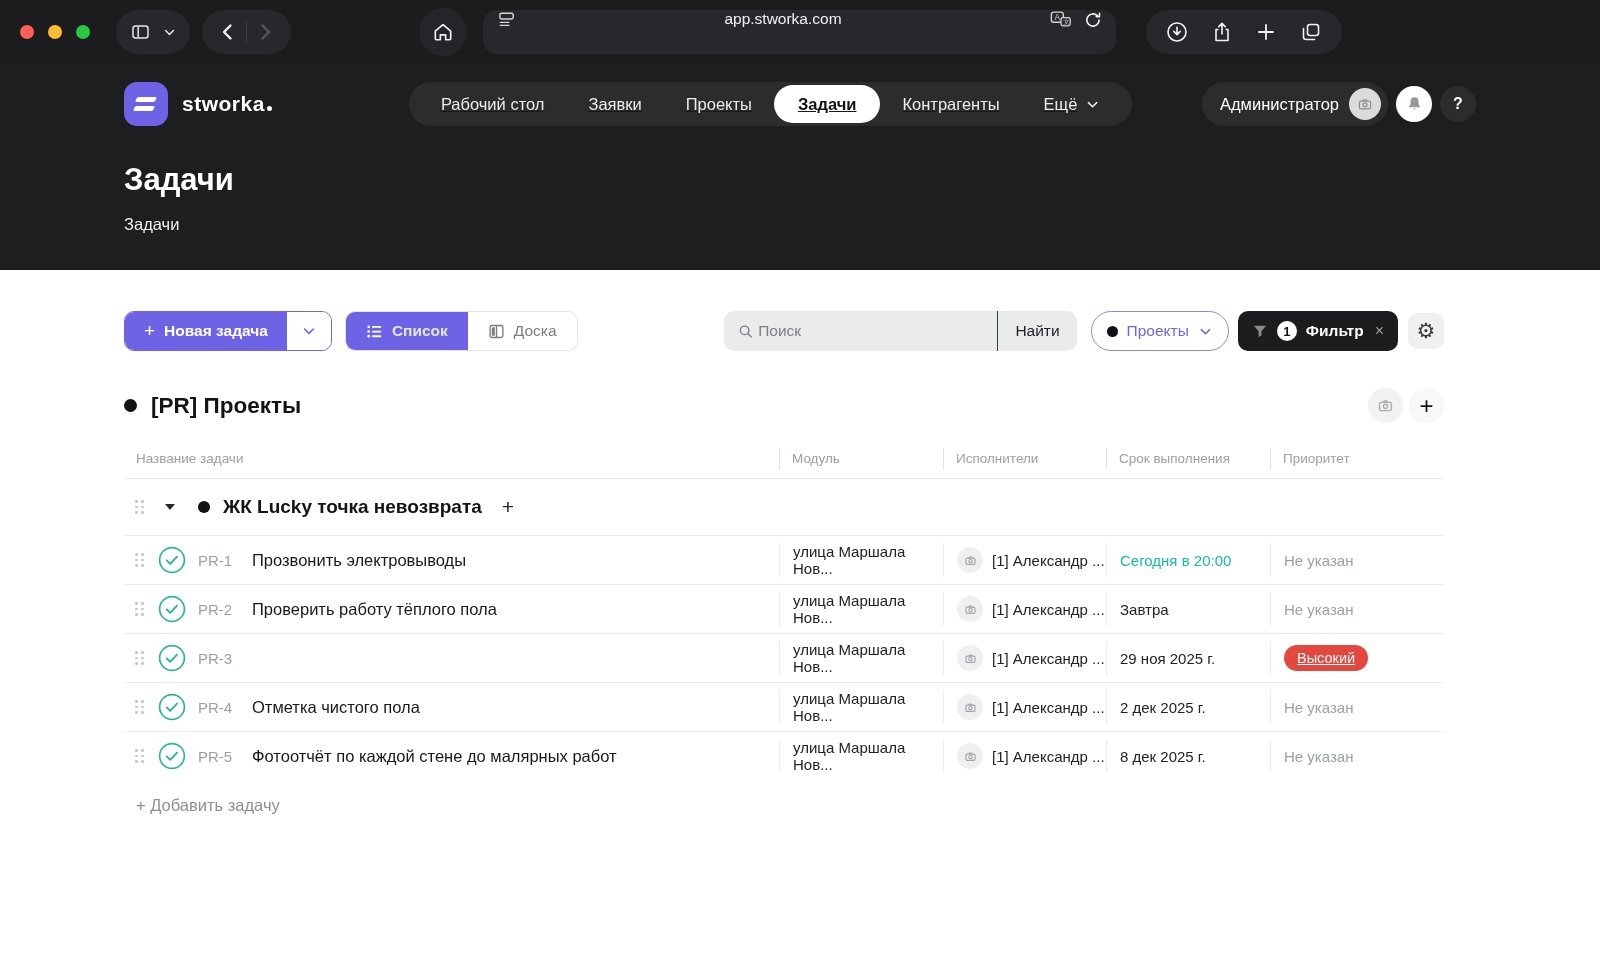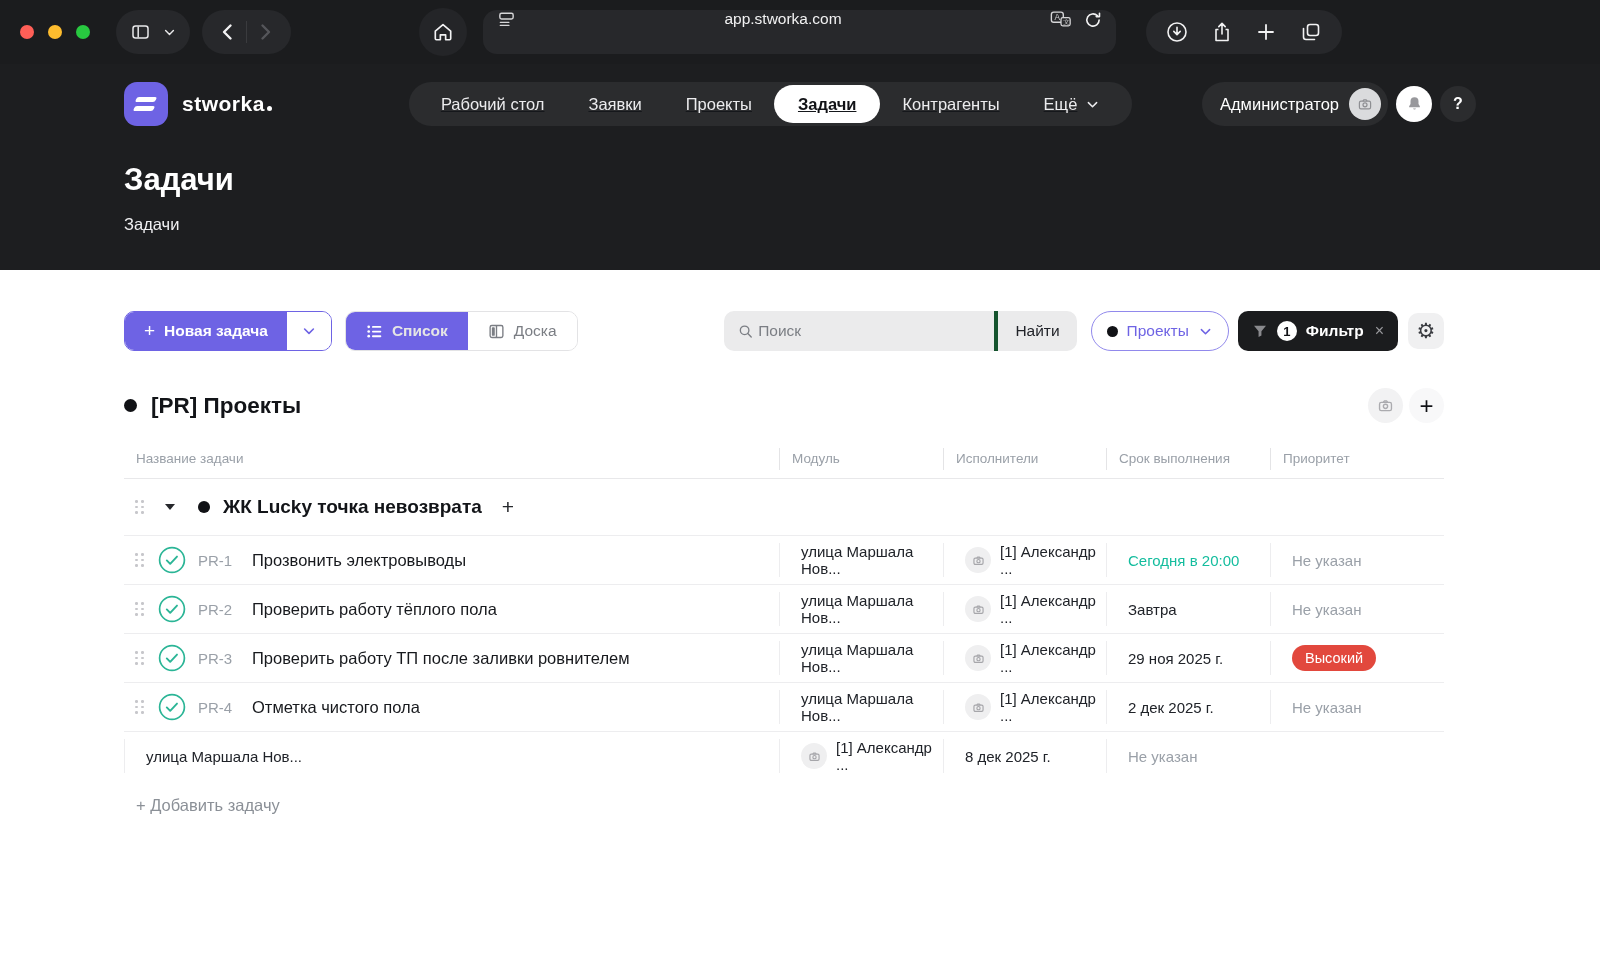--- a/index.html
+++ b/index.html
@@ -80,21 +80,21 @@
   .seg { display:flex; align-items:center; gap:9px; padding:0 20px; font-size:15.5px; }
   .seg.active { background:#6e63e4; color:#e5e5e5; font-weight:600; }
   .seg.idle { background:#fff; color:#7b7e84; }
 
   .search-group { margin-left:auto; background:#ebebec; border-radius:10px; height:40px;
     width:353px; display:flex; align-items:center; }
   .search-left { display:flex; align-items:center; gap:5px; padding:0 14px; flex:1; }
   .search-input { border:none; outline:none; background:transparent; font-size:15.5px;
     color:#33353a; width:100%; font-family:inherit; }
   .search-input::placeholder { color:#7b7e84; }
-  .search-btn { border-left:4px solid #14532d; height:40px; padding:0 17px;
+  .search-btn { border-left:1px solid #14532d; height:40px; padding:0 17px;
     display:flex; align-items:center; font-size:15.5px; color:#212329; }
 
   .projects-pill { margin-left:14px; height:40px; border:1.5px solid #9189ec; border-radius:20px;
     display:flex; align-items:center; gap:9px; padding:0 15px; background:#fff; }
   .black-dot { width:11px; height:11px; border-radius:50%; background:#111216; }
   .projects-label { color:#6e63e4; font-size:15.5px; font-weight:500; }
 
   .filter-btn { margin-left:9px; height:40px; background:#1b1c1e; border-radius:10px;
     display:flex; align-items:center; gap:9px; padding:0 14px; }
   .filter-badge { width:20px; height:20px; border-radius:50%; background:#fff; color:#111216;
@@ -128,28 +128,28 @@
   .group-dot { width:12px; height:12px; border-radius:50%; background:#111216; margin-left:23px; }
   .group-title { font-size:19px; font-weight:700; color:#121418; margin-left:13px; }
   .group-plus { color:#26282c; font-size:21px; margin-left:20px; }
 
   .task-row { height:49px; border-top:1px solid #ededef; }
   .task-row:last-of-type { border-bottom:1px solid #ededef; }
   .cell-name { display:flex; align-items:center; padding-left:11px; gap:0; }
   .check-circle { margin-left:14px; }
   .task-id { color:#9aa0a8; font-size:15px; margin-left:12px; width:42px; }
   .task-title { color:#17191d; font-size:16.5px; margin-left:12px; white-space:nowrap; }
-  .cell { padding-left:21px; height:34px; display:flex; align-items:center; border-left:1px solid #ededef;
+  .cell { padding-left:13px; height:34px; display:flex; align-items:center; border-left:1px solid #ededef;
     font-size:15px; color:#202329; gap:9px; }
   .mini-avatar { width:26px; height:26px; border-radius:50%; background:#efeff0;
     display:flex; align-items:center; justify-content:center; color:#a6a6aa; flex:none; }
   .due-today { color:#14bd9e; }
   .prio-none { color:#9aa0a8; }
   .prio-high { background:#e2483d; color:#fff; font-size:14.5px; font-weight:500;
-    padding:5px 13px; border-radius:15px; }
+    padding:5px 13px; border-radius:15px;text-decoration:underline; }
 
   .add-task { height:50px; display:flex; align-items:center; padding-left:12px;
     color:#8b9097; font-size:16.5px; }
 </style>
 </head>
 <body>
 
 <div class="chrome">
   <div class="traffic">
     <span class="tl red"></span>
@@ -499,21 +499,20 @@
           <i></i>
           <i></i>
         </span>
       <span class="check-circle">
           <svg width="28" height="28" viewBox="0 0 28 28">
             <circle cx="14" cy="14" r="12.4" fill="#fff" stroke="#2bb596" stroke-width="1.7"></circle>
             <path d="M8.8 14.4l3.4 3.4 6.8-7.2" fill="none" stroke="#2bb596" stroke-width="1.9" stroke-linecap="round" stroke-linejoin="round"></path>
           </svg>
         </span>
       <span class="task-id">PR-3</span>
-      <span class="task-title">Проверить работу ТП после заливки ровнителем</span>
     </div>
     <div class="cell">
         <span>улица Маршала Нов...</span>
       </div>
     <div class="cell">
       <span class="mini-avatar">
           <svg width="13" height="13" viewBox="0 0 20 20">
             <rect x="3" y="6.4" width="14" height="9.6" rx="2" fill="none" stroke="currentColor" stroke-width="1.8"></rect>
             <circle cx="10" cy="11" r="2.5" fill="none" stroke="currentColor" stroke-width="1.8"></circle>
             <path d="M7.4 6.4l1.1-1.7h3l1.1 1.7" fill="none" stroke="currentColor" stroke-width="1.8" stroke-linejoin="round"></path>
@@ -563,20 +562,38 @@
     </div>
     <div class="cell">
         <span>2 дек 2025 г.</span>
       </div>
     <div class="cell prio-none">
         <span>Не указан</span>
       </div>
   </div>
 
   <div class="grid-row task-row">
+    <div class="cell-name">
+      <span class="drag-handle">
+          <i></i>
+          <i></i>
+          <i></i>
+          <i></i>
+          <i></i>
+          <i></i>
+        </span>
+      <span class="check-circle">
+          <svg width="28" height="28" viewBox="0 0 28 28">
+            <circle cx="14" cy="14" r="12.4" fill="#fff" stroke="#2bb596" stroke-width="1.7"></circle>
+            <path d="M8.8 14.4l3.4 3.4 6.8-7.2" fill="none" stroke="#2bb596" stroke-width="1.9" stroke-linecap="round" stroke-linejoin="round"></path>
+          </svg>
+        </span>
+      <span class="task-id">PR-5</span>
+      <span class="task-title">Фотоотчёт по каждой стене до малярных работ</span>
+    </div>
     <div class="cell">
         <span>улица Маршала Нов...</span>
       </div>
     <div class="cell">
       <span class="mini-avatar">
           <svg width="13" height="13" viewBox="0 0 20 20">
             <rect x="3" y="6.4" width="14" height="9.6" rx="2" fill="none" stroke="currentColor" stroke-width="1.8"></rect>
             <circle cx="10" cy="11" r="2.5" fill="none" stroke="currentColor" stroke-width="1.8"></circle>
             <path d="M7.4 6.4l1.1-1.7h3l1.1 1.7" fill="none" stroke="currentColor" stroke-width="1.8" stroke-linejoin="round"></path>
           </svg>

